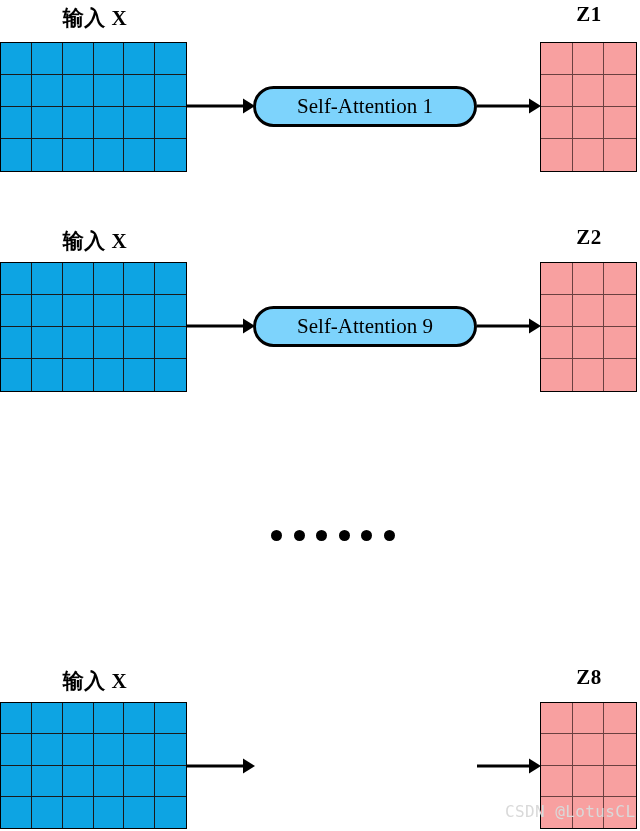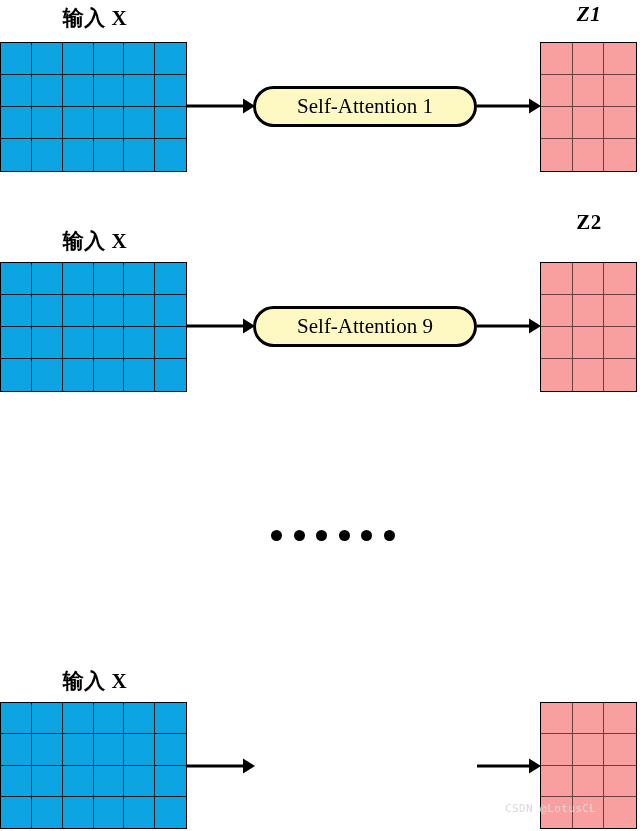--- a/index.html
+++ b/index.html
@@ -70,21 +70,21 @@
 
   
   .pill {
     position: absolute;
     left: 253px;
     width: 224px;
     height: 41px;
     box-sizing: border-box;
     border: 3px solid #000000;
     border-radius: 21px;
-    background: #fef9c3;
+    background: #7dd3fc;
     display: flex;
     align-items: center;
     justify-content: center;
     font-family: "Liberation Serif", "DejaVu Serif", serif;
     font-size: 21px;
     color: #000000;
     white-space: nowrap;
   }
 
   
@@ -111,35 +111,35 @@
     border-radius: 50%;
     background: #000000;
   }
 
   
   .watermark {
     position: absolute;
     left: 505px;
     top: 802px;
     font-family: "DejaVu Sans Mono", "Liberation Mono", monospace;
-    font-size: 11px;
+    font-size: 16px;
     color: #d9d9d9;
     letter-spacing: 0.4px;
     white-space: nowrap;
     user-select: none;
   }
 </style>
 </head>
 <body>
 
 <div id="canvas">
 
   <div class="label label-in" style="top:4px;">输入  X</div>
 
-  <div class="label label-out" style="top:2px;font-style:italic;">Z1</div>
+  <div class="label label-out" style="top:2px;">Z1</div>
 
   <div class="grid grid-blue" style="top:42px; height:130px;">
     <div class="cell"></div>
       <div class="cell"></div>
       <div class="cell"></div>
       <div class="cell"></div>
       <div class="cell"></div>
       <div class="cell last-col"></div>
     <div class="cell"></div>
       <div class="cell"></div>
@@ -189,21 +189,21 @@
     <div class="cell"></div>
       <div class="cell"></div>
       <div class="cell last-col"></div>
     <div class="cell last-row"></div>
       <div class="cell last-row"></div>
       <div class="cell last-col last-row"></div>
   </div>
 
   <div class="label label-in" style="top:227px;">输入  X</div>
 
-  <div class="label label-out" style="top:210px;">Z2</div>
+  <div class="label label-out" style="top:225px;">Z2</div>
 
   <div class="grid grid-blue" style="top:262px; height:130px;">
     <div class="cell"></div>
       <div class="cell"></div>
       <div class="cell"></div>
       <div class="cell"></div>
       <div class="cell"></div>
       <div class="cell last-col"></div>
     <div class="cell"></div>
       <div class="cell"></div>
@@ -262,20 +262,21 @@
     <span class="dot"></span>
     <span class="dot"></span>
     <span class="dot"></span>
     <span class="dot"></span>
     <span class="dot"></span>
     <span class="dot"></span>
   </div>
 
   <div class="label label-in" style="top:667px;">输入  X</div>
 
+  <div class="label label-out" style="top:665px;">Z8</div>
 
   <div class="grid grid-blue" style="top:702px; height:127px;">
     <div class="cell"></div>
       <div class="cell"></div>
       <div class="cell"></div>
       <div class="cell"></div>
       <div class="cell"></div>
       <div class="cell last-col"></div>
     <div class="cell"></div>
       <div class="cell"></div>

